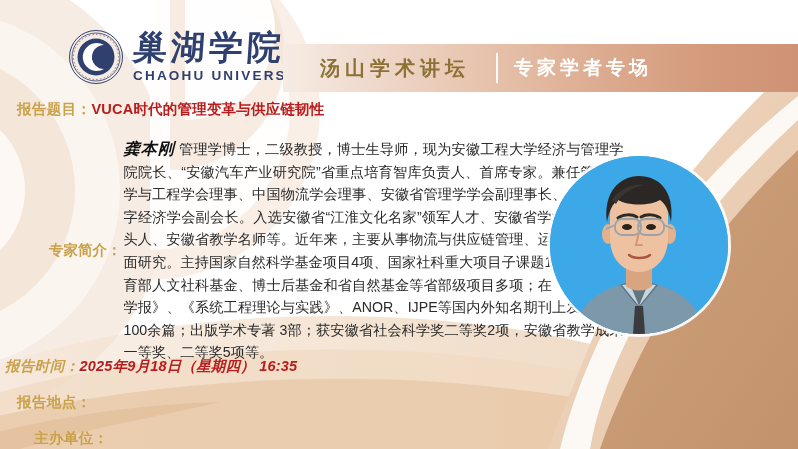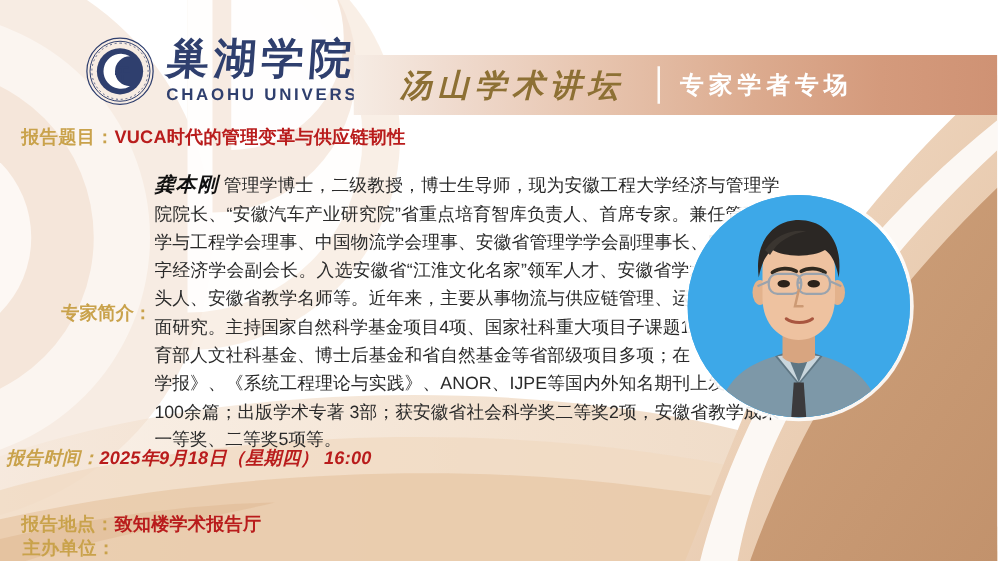--- a/index.html
+++ b/index.html
@@ -45,22 +45,22 @@
   }
 
   .banner {
     position: absolute; left: 283px; top: 44px; width: 515px; height: 48px;
     background: linear-gradient(90deg,
         #f6ece4 0%, #f0dcd0 14%, #e7c4ae 38%, #dcab8f 62%, #d49a7c 82%, #cf9274 100%);
     display: flex; align-items: center;
   }
   .banner-main {
     font-family: "Liberation Serif", "DejaVu Serif", serif;
-    font-size: 25px; font-weight: 700; color: #8d7034;
-    letter-spacing: 5px; margin-left: 37px; white-space: nowrap; font-style: italic;
+    font-size: 20px; font-weight: 700; color: #8d7034;
+    letter-spacing: 5px; margin-left: 37px; white-space: nowrap;
   }
   .banner-div {
     width: 2px; height: 30px; background: #ffffff;
     margin: 0 16px 0 26px; opacity: .95;
   }
   .banner-sub {
     font-family: "Liberation Serif", "DejaVu Serif", serif;
     font-size: 19px; font-weight: 700; color: #ffffff;
     letter-spacing: 4px; white-space: nowrap;
   }
@@ -85,22 +85,22 @@
   .bio-label { color: #c9a24b; font-size: 14.5px; font-weight: 700; flex: 0 0 auto; margin-left: 32px; }
   .bio-body {
     width: 500px; margin-left: 2px;
     font-size: 14.2px; line-height: 22.6px; color: #2a2a2a;
     white-space: normal; text-align: justify;
     font-weight: 400;
   }
   .bio-name { font-weight: 700; font-size: 16px; color: #111; letter-spacing: 1px; font-style: italic; }
 
   #row-time  { left: 5px; top: 357px; font-style: italic; }
-  #row-place { left: 17px; top: 410px; }
-  #row-org   { left: 18px; top: 429px; flex-direction: column; }
+  #row-place { left: 17px; top: 393px; flex-direction: column; }
+  #row-org   { left: 34px; top: 429px; flex-direction: column; }
 
   
   .portrait {
     position: absolute; left: 550px; top: 156px;
     width: 178px; height: 178px; border-radius: 50%;
     overflow: hidden; background: #3da8e8;
     box-shadow: 0 0 0 3px rgba(255,255,255,.9);
   }
   .portrait svg { display: block; width: 178px; height: 178px; }
 </style>
@@ -234,25 +234,24 @@
       </g>
 
       <path d="M 89,76 L 86,89 L 92,89" stroke="#cd9a74" stroke-width="2" fill="none" stroke-linecap="round"></path>
 
       <path d="M 79,99 C 84,103 95,103 100,99" stroke="#a9563f" stroke-width="2.4" fill="none" stroke-linecap="round"></path>
     </svg>
   </div>
 
   <div class="row" id="row-time">
     <span class="lbl">报告时间：</span>
-    <span class="val">2025年9月18日（星期四） 16:00</span>
+    <span class="val">2025年9月18日（星期四） 16:35</span>
   </div>
 
   <div class="row" id="row-place">
     <span class="lbl">报告地点：</span>
-    <span class="val">致知楼学术报告厅</span>
   </div>
 
   <div class="row" id="row-org">
     <span class="lbl">主办单位：</span>
   </div>
 
 </div>
 
 </body></html>

